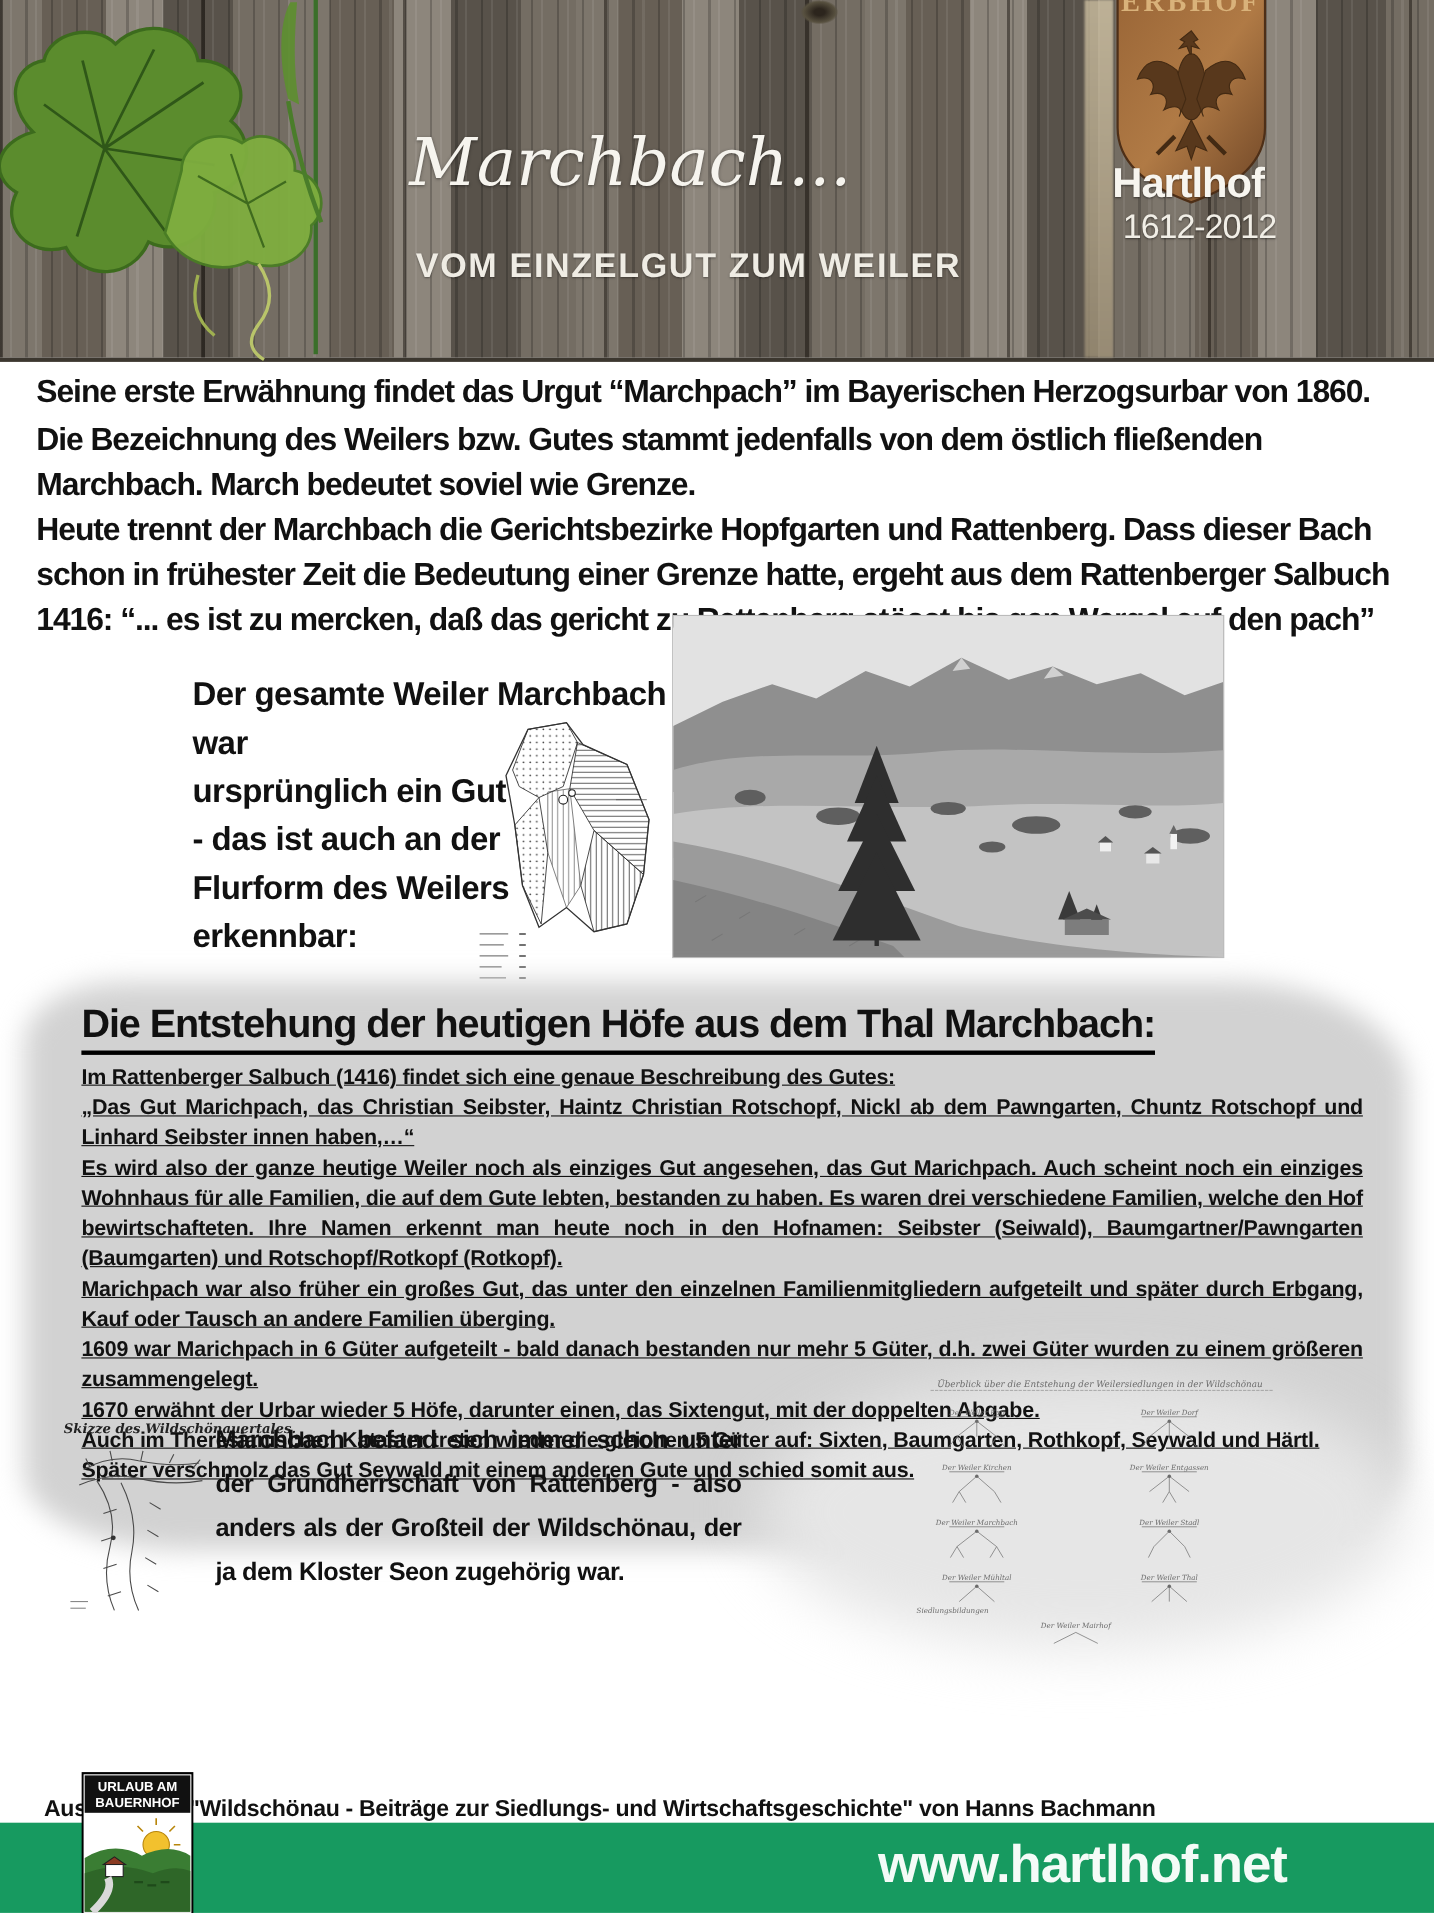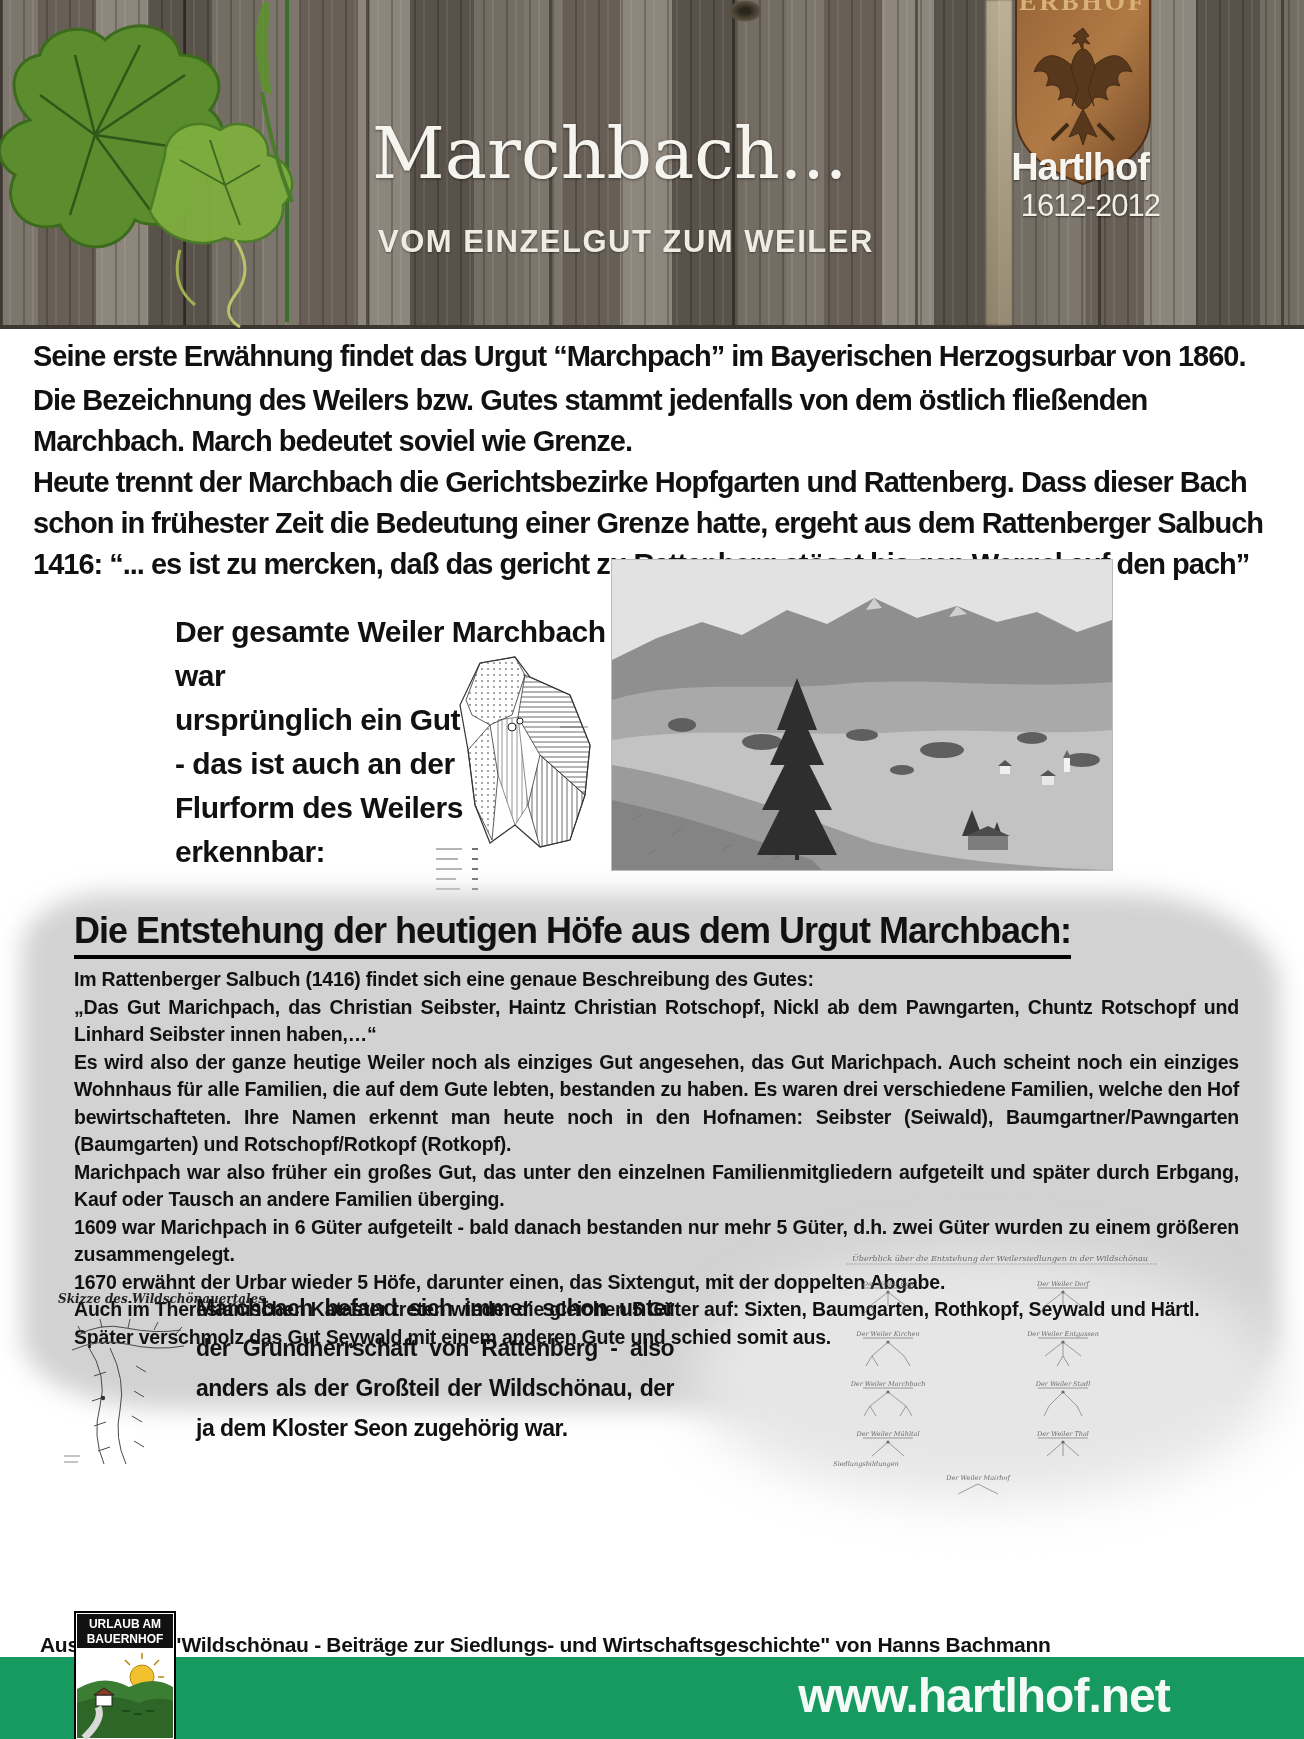--- a/index.html
+++ b/index.html
@@ -12,21 +12,21 @@
       repeating-linear-gradient(90deg, rgba(15,10,5,.45) 0 3px, rgba(0,0,0,0) 3px 183px),
       repeating-linear-gradient(90deg, rgba(0,0,0,.20) 0 2px, rgba(0,0,0,0) 2px 9px, rgba(255,255,255,.08) 9px 11px, rgba(0,0,0,0) 11px 23px),
       repeating-linear-gradient(90deg, #7d766c 0 38px, #675f55 38px 96px, #8d867c 96px 148px, #58524a 148px 212px, #746d63 212px 262px);
     border-bottom:4px solid #3c372f;}
   .plank-light{position:absolute;left:986px;top:0;width:26px;height:325px;
     background:linear-gradient(#d6c8a8,#a3957a);opacity:.75;filter:blur(1px);}
   .knot{position:absolute;left:728px;top:0px;width:34px;height:22px;border-radius:50%;
     background:radial-gradient(#2c251d 20%,#57503f 60%,transparent 72%);}
   .leaf-wrap{position:absolute;left:0;top:0;}
   .title{position:absolute;left:372px;top:118px;width:660px;
-    font-family:"DejaVu Serif", serif;font-size:71px;line-height:1;
+    font-family:"DejaVu Serif", serif;font-style:italic;font-size:60px;line-height:1;
     color:#f6f4ee;text-shadow:0 1px 3px rgba(0,0,0,.45);}
   .subtitle{position:absolute;left:378px;top:224px;font-size:31px;font-weight:bold;
     letter-spacing:1.5px;color:#efece4;text-shadow:0 1px 2px rgba(0,0,0,.4);}
   .crest{position:absolute;left:1012px;top:-6px;}
   .hartlhof{position:absolute;left:1000px;top:146px;width:160px;text-align:center;
     font-size:38px;font-weight:bold;color:#f7f5ef;letter-spacing:-1px;text-shadow:0 1px 2px rgba(0,0,0,.5);}
   .years{position:absolute;left:1000px;top:188px;width:160px;text-align:right;
     font-size:31px;font-weight:normal;color:#f1eee6;letter-spacing:-1px;text-shadow:0 1px 2px rgba(0,0,0,.5);}
 
   
@@ -46,21 +46,21 @@
   
   .blob{position:absolute;left:22px;top:893px;width:1258px;height:516px;}
   .blob::before{content:"";position:absolute;inset:0;background:#d2d2d2;filter:blur(12px);
     border-radius:90px 160px 120px 150px / 55px 95px 85px 70px;}
   .blob-tail{position:absolute;left:690px;top:1250px;width:590px;height:250px;background:#e6e6e6;
     filter:blur(26px);border-radius:50%;}
   .section-head{position:absolute;left:74px;top:910px;font-size:36px;font-weight:bold;
     letter-spacing:-1px;border-bottom:4px solid #000;padding-bottom:3px;}
   .section-body{position:absolute;left:74px;top:966px;width:1165px;font-size:19.5px;font-weight:bold;
     letter-spacing:-0.2px;line-height:27.5px;text-align:justify;}
-  .section-body p{margin:0;}
+  .section-body p{margin:0;text-decoration:underline;}
 
   
   .sketch-wrap{position:absolute;left:58px;top:1292px;width:150px;}
   .sketch-caption{font-family:"DejaVu Serif", serif;font-style:italic;font-weight:bold;
     font-size:12px;color:#222;white-space:nowrap;}
   .bottom-text{position:absolute;left:196px;top:1288px;width:478px;font-size:23px;font-weight:bold;
     letter-spacing:-0.5px;line-height:40px;text-align:justify;}
   .genealogy{position:absolute;left:828px;top:1248px;}
   .attribution{position:absolute;left:40px;top:1633px;font-size:21px;font-weight:bold;letter-spacing:-0.3px;}
 
@@ -210,21 +210,21 @@
           <path d="M385,262 l-8,22 h16 Z"></path>
         <rect x="356" y="276" width="40" height="14" fill="#7d7d7d"></rect>
         <path d="M354,276 l22,-10 22,10 Z" fill="#4c4c4c"></path>
       </g>
     </svg>
   </div>
 
   <div class="blob"></div>
   <div class="blob-tail"></div>
 
-  <div class="section-head">Die Entstehung der heutigen Höfe aus dem Urgut Marchbach:</div>
+  <div class="section-head">Die Entstehung der heutigen Höfe aus dem Thal Marchbach:</div>
   <div class="section-body">
     <p>Im Rattenberger Salbuch (1416) findet sich eine genaue Beschreibung des Gutes:</p>
     <p>„Das Gut Marichpach, das Christian Seibster, Haintz Christian Rotschopf, Nickl ab dem Pawngarten, Chuntz Rotschopf und Linhard Seibster innen haben,…“</p>
     <p>Es wird also der ganze heutige Weiler noch als einziges Gut angesehen, das Gut Marichpach. Auch scheint noch ein einziges Wohnhaus für alle Familien, die auf dem Gute lebten, bestanden zu haben. Es waren drei verschiedene Familien, welche den Hof bewirtschafteten. Ihre Namen erkennt man heute noch in den Hofnamen: Seibster (Seiwald), Baumgartner/Pawngarten (Baumgarten) und Rotschopf/Rotkopf (Rotkopf).</p>
     <p>Marichpach war also früher ein großes Gut, das unter den einzelnen Familienmitgliedern aufgeteilt und später durch Erbgang, Kauf oder Tausch an andere Familien überging.</p>
     <p>1609 war Marichpach in 6 Güter aufgeteilt - bald danach bestanden nur mehr 5 Güter, d.h. zwei Güter wurden zu einem größeren zusammengelegt.</p>
     <p>1670 erwähnt der Urbar wieder 5 Höfe, darunter einen, das Sixtengut, mit der doppelten Abgabe.</p>
     <p>Auch im Theresianischen Kataster treten wieder die gleichen 5 Güter auf: Sixten, Baumgarten, Rothkopf, Seywald und Härtl.</p>
     <p>Später verschmolz das Gut Seywald mit einem anderen Gute und schied somit aus.</p>
   </div>

